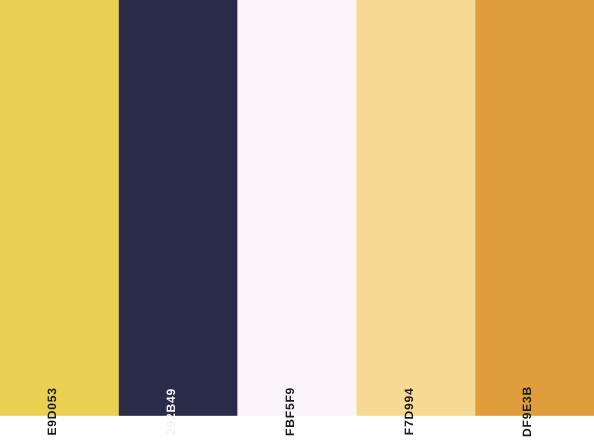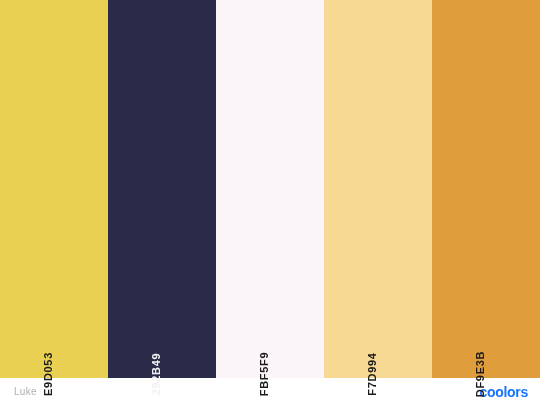--- a/index.html
+++ b/index.html
@@ -125,18 +125,14 @@
     </div>
 
     <div class="swatch" style="background: rgb(223, 158, 59);">
       <div class="label-holder">
         <span class="swatch-label" style="color: rgb(27, 27, 27);">DF9E3B</span>
       </div>
     </div>
 
   </div>
 
-  <div id="footer">
-    <span id="palette-name" style="color: rgb(176, 176, 176);">Luke</span>
-    <span id="brand-logo" style="color: rgb(22, 115, 255);">coolors</span>
-  </div>
 
 </div>
 
 </body></html>

